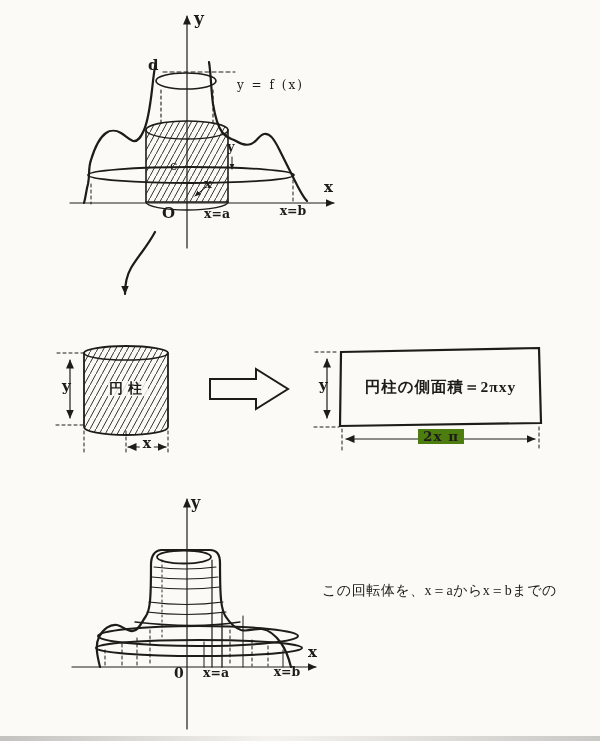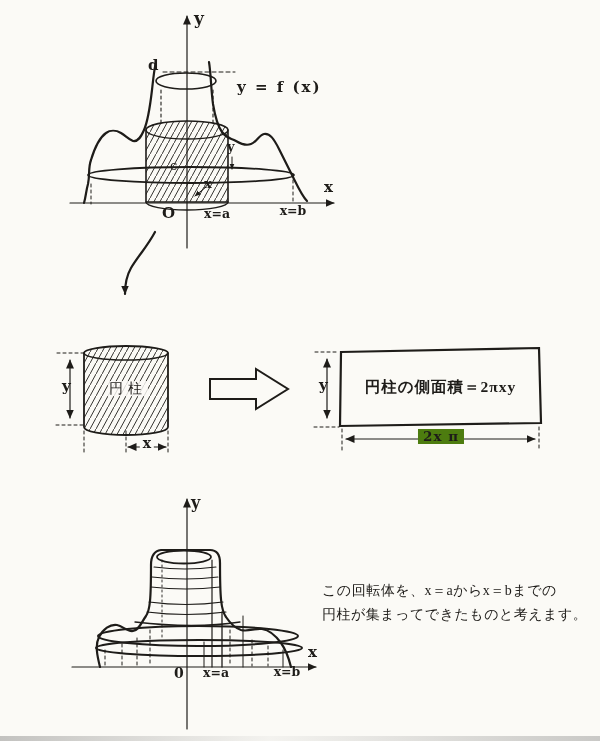--- a/index.html
+++ b/index.html
@@ -7,26 +7,26 @@
     position:relative; width:600px; height:741px;
     background:#fbfaf6; overflow:hidden;
     font-family:"Liberation Serif", serif;
   }
   svg{position:absolute; left:0; top:0;}
   .lbl{
     position:absolute; color:#1e1c19; white-space:nowrap;
     font-family:"DejaVu Serif", serif; line-height:1.1;
   }
   .cjk{font-family:"Liberation Serif", serif;}
-  .ctr{transform:translateX(-50%);}
+  .ctr{transform:translateX(-50%);font-weight:bold;}
   
   #fig1-ylab{left:194px;top:9px;font-size:17px;font-weight:700;}
   #fig1-xlab{left:324px;top:179px;font-size:15px;font-weight:700;}
   #fig1-d{left:148px;top:57px;font-size:15px;font-weight:700;}
-  #fig1-curve{left:237px;top:79px;font-size:15px;font-weight:700;letter-spacing:2px;}
+  #fig1-curve{left:237px;top:79px;font-size:12px;font-weight:400;letter-spacing:2px;}
   #fig1-c{left:170px;top:159px;font-size:13px;}
   #fig1-sy{left:227px;top:140px;font-size:13px;font-weight:700;}
   #fig1-sx{left:204px;top:177px;font-size:13px;font-weight:700;}
   #fig1-o{left:162px;top:205px;font-size:15px;font-weight:700;}
   #fig1-xa{left:217px;top:207px;font-size:12.5px;font-weight:700;}
   #fig1-xb{left:293px;top:204px;font-size:12.5px;font-weight:700;}
   
   #cap1{left:158px;top:261px;font-size:14.5px;letter-spacing:0.4px;}
   #cap2{left:322px;top:579px;font-size:14px;line-height:24px;letter-spacing:0.5px;}
   
@@ -192,17 +192,16 @@
   <span class="lbl ctr" id="fig2r-w">2x π</span>
 
   <span class="lbl" id="fig3-ylab">y</span>
   <span class="lbl" id="fig3-xlab">x</span>
   <span class="lbl" id="fig3-o">0</span>
   <span class="lbl ctr" id="fig3-xa">x=a</span>
   <span class="lbl ctr" id="fig3-xb">x=b</span>
 
   <div class="lbl cjk" id="cap2">
     <div>この回転体を、x＝aからx＝bまでの</div>
-    <div>円柱が集まってできたものと考えます。</div>
   </div>
 
   <div id="smudge"></div>
 </div>
 
 </body></html>

